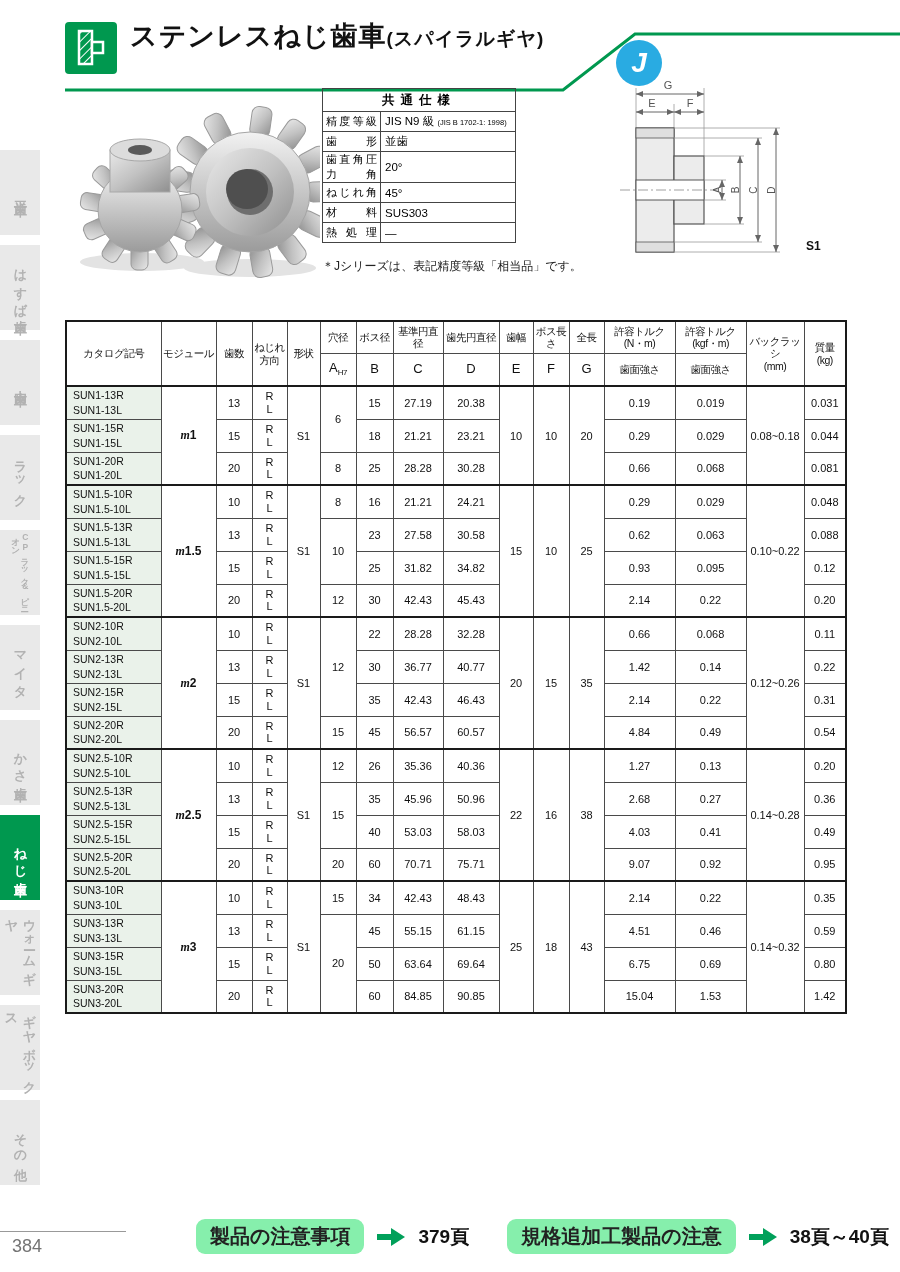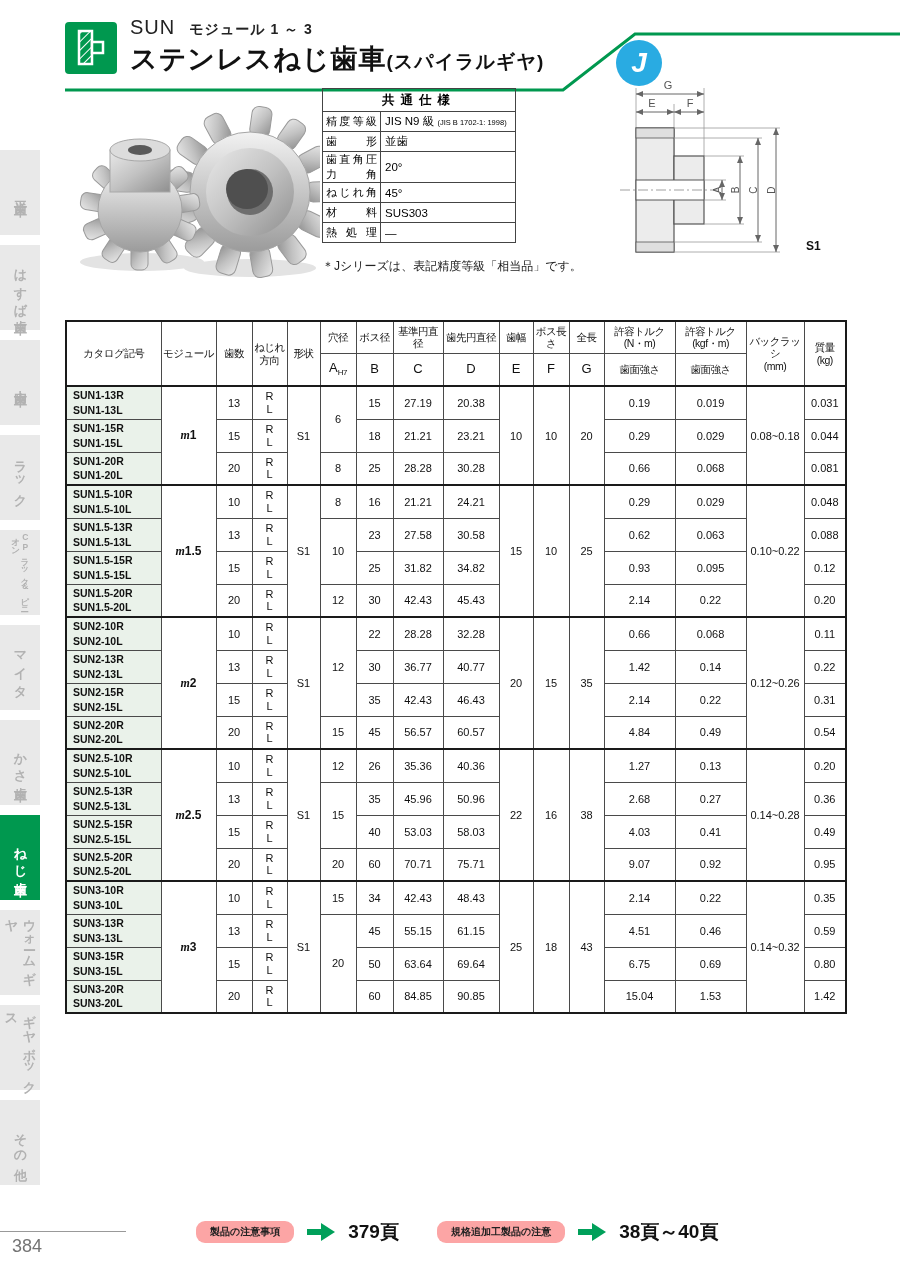--- a/index.html
+++ b/index.html
@@ -44,32 +44,32 @@
     border-collapse:collapse; table-layout:fixed; border:2px solid #1a1a1a; }
   .main-table th, .main-table td { border:1px solid #4a4a4a; text-align:center;
     vertical-align:middle; padding:0; color:#111; }
   .main-table thead th { font-size:10.5px; line-height:1.2; font-weight:normal; letter-spacing:-0.5px; }
   .main-table thead tr.h1 th { height:32px; }
   .main-table thead tr.h2 th { height:33px; font-size:10.5px; }
   .main-table thead th .big { font-size:13px; letter-spacing:0; }
   .main-table thead th sub { font-size:8px; }
   .main-table tbody td { font-size:11px; height:33px; }
   .main-table td.catalog { text-align:left; padding-left:6px; background:#EAF2EA;
-    font-weight:bold; font-size:10.5px; line-height:1.4; }
+    font-weight:normal; font-size:10.5px; line-height:1.4; }
   .main-table td.module { font-weight:bold; font-size:12px; }
   .main-table td.module i { font-family:"Liberation Serif", serif; }
   .main-table td.dir { line-height:1.15; }
   .main-table tr.group-start td { border-top:2px solid #1a1a1a; }
   .main-table thead { border-bottom:2px solid #1a1a1a; }
 
   
   .pgnum-rule { position:absolute; left:0; top:1231px; width:126px; border-top:1.5px solid #999; }
   .pgnum { position:absolute; left:12px; top:1236px; font-size:18px; color:#737373; }
   .foot-notes { position:absolute; left:196px; top:1219px; display:flex; align-items:center; gap:11px; }
-  .pill { background:#fca5a5; border-radius:9px; padding:4px 14px; font-size:10px;
+  .pill { background:#86efac; border-radius:9px; padding:4px 14px; font-size:20px;
     font-weight:bold; color:#222; white-space:nowrap; cursor:pointer; }
   .foot-page { font-size:19px; font-weight:bold; color:#111; white-space:nowrap; cursor:pointer; }
   .gap { width:16px; }
 </style>
 </head>
 <body>
 
 <div class="page">
 
   <nav class="sidebar">
@@ -97,23 +97,20 @@
           <rect width="6" height="6" fill="#00984F"></rect>
             <line x1="0" y1="0" x2="0" y2="6" stroke="#fff" stroke-width="2"></line>
         </pattern>
       </defs>
       <rect x="14" y="9" width="13" height="33" fill="url(#ihatch)" stroke="#fff" stroke-width="2.5"></rect>
       <rect x="27" y="20" width="11" height="11" fill="#00984F" stroke="#fff" stroke-width="2.5"></rect>
     </svg>
   </div>
 
   <div class="hdr-text">
-    <div class="hdr-line1">
-      <span>SUN</span><span class="mod">モジュール 1 ～ 3</span>
-    </div>
     <div class="hdr-title">
       <span>ステンレスねじ歯車</span><span class="paren">(スパイラルギヤ)</span>
     </div>
   </div>
 
   <div class="j-badge">J</div>
 
   <svg class="photo" width="248" height="192" viewBox="0 0 248 192">
     <defs>
       <linearGradient id="met" x1="0" y1="0" x2="1" y2="1">

